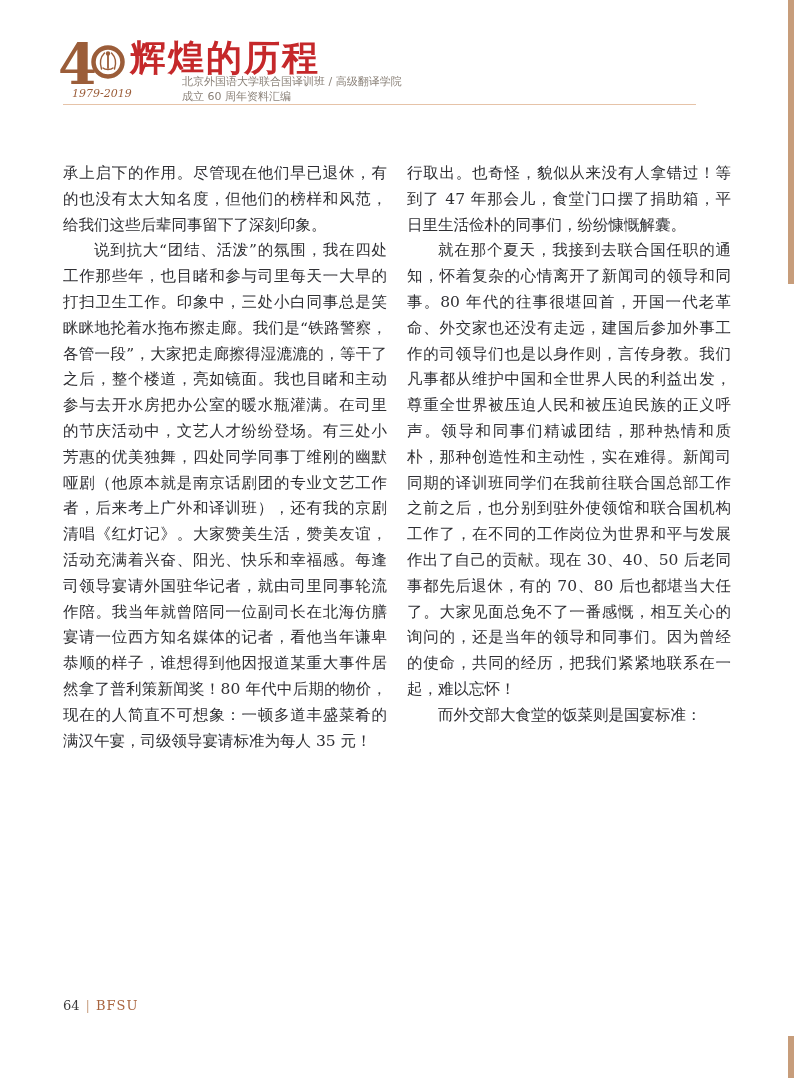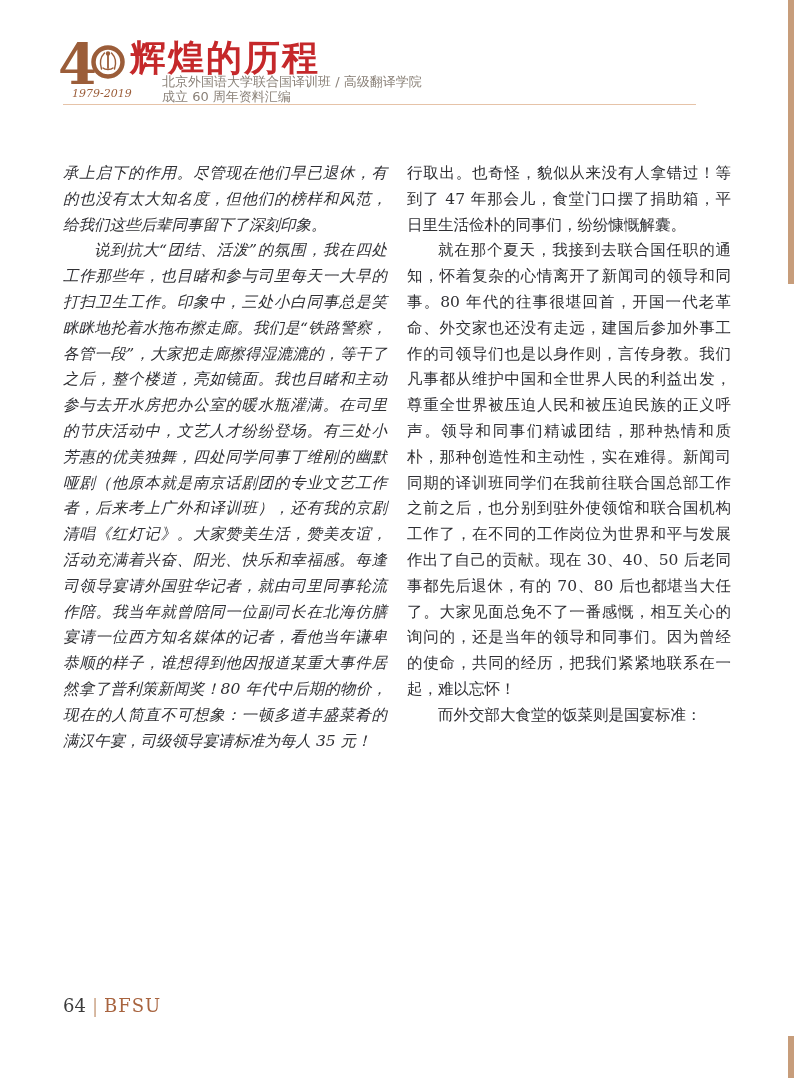--- a/index.html
+++ b/index.html
@@ -15,42 +15,42 @@
   .edge-bar-bottom{position:absolute;right:0;bottom:0;width:6px;height:42px;background:#c79d7b;}
 
   
   .logo{position:absolute;left:58px;top:34px;width:92px;height:66px;}
   .brand-title{
     position:absolute;left:130px;top:40px;
     font-size:36px;font-weight:bold;color:#c5282a;
     letter-spacing:2px;line-height:34px;white-space:nowrap;
   }
   .brand-subtitle{
-    position:absolute;left:162px;top:75px;
-    font-size:13px;line-height:14.5px;color:#8a8178;
+    position:absolute;left:182px;top:75px;
+    font-size:11px;line-height:14.5px;color:#8a8178;
     font-family:"DejaVu Sans","Liberation Sans",sans-serif;
     white-space:nowrap;
   }
   .header-rule{position:absolute;left:63px;top:104px;width:633px;height:1px;background:#e6c3a8;}
 
   
   .col{
     position:absolute;top:161px;width:324px;
     font-size:15.5px;line-height:25.8px;color:#2f2f33;
     text-align:justify;
   }
-  .col-left{left:63px;font-style:italic;}
+  .col-left{left:63px;}
   .col-right{left:407px;}
   .col p{margin:0;padding:0;}
   .col p.indent{text-indent:2em;}
 
   
   .footer{
     position:absolute;left:63px;top:997px;
-    font-size:18px;line-height:18px;white-space:nowrap;
+    font-size:13px;line-height:18px;white-space:nowrap;
   }
   .footer .page-num{color:#3b3b3b;}
   .footer .sep{color:#c9a183;margin:0 6px;font-weight:normal;}
   .footer .brand{color:#a8643f;letter-spacing:1px;}
 </style>
 </head>
 <body>
 
 <div class="page">
 

